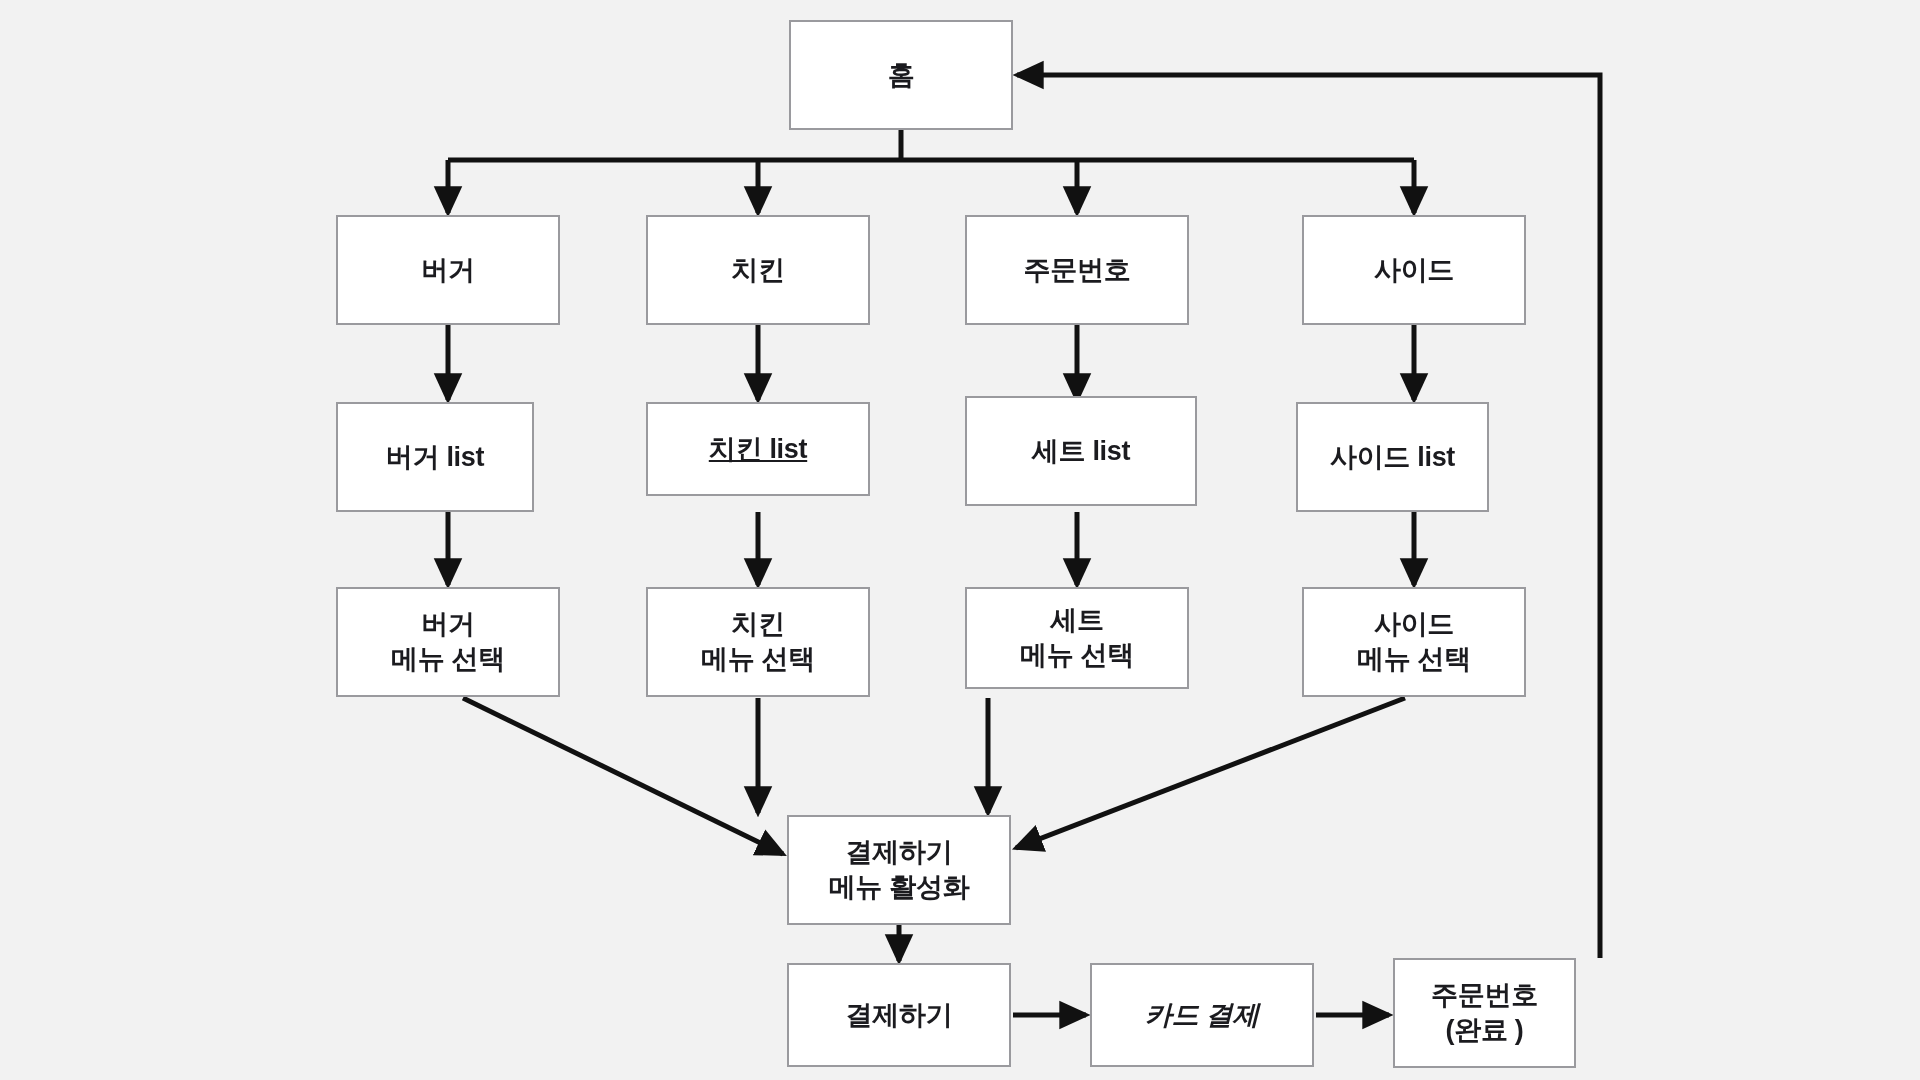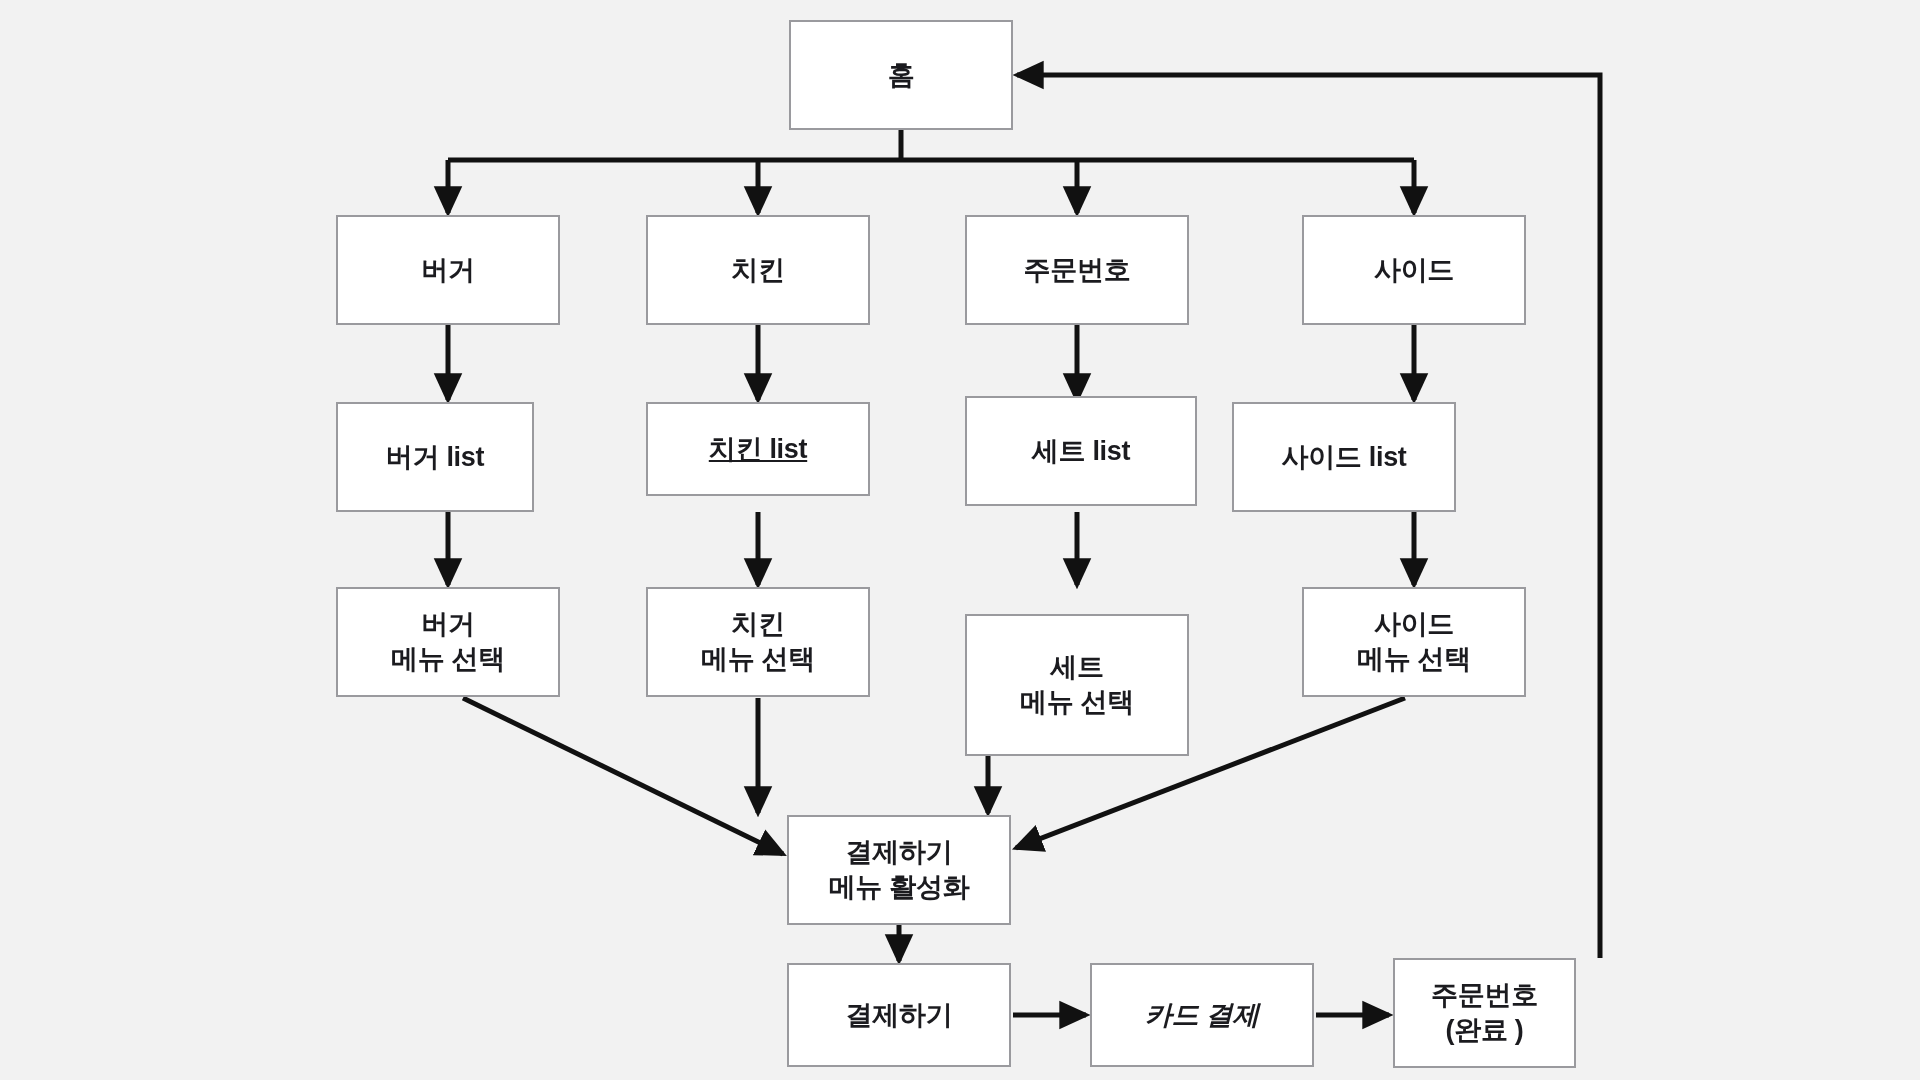--- a/index.html
+++ b/index.html
@@ -91,27 +91,27 @@
   <div class="node" style="left:789px;top:20px;width:224px;height:110px;">홈</div>
 
   <div class="node" style="left:336px;top:215px;width:224px;height:110px;">버거</div>
   <div class="node" style="left:646px;top:215px;width:224px;height:110px;">치킨</div>
   <div class="node" style="left:965px;top:215px;width:224px;height:110px;">주문번호</div>
   <div class="node" style="left:1302px;top:215px;width:224px;height:110px;">사이드</div>
 
   <div class="node" style="left:336px;top:402px;width:198px;height:110px;">버거 list</div>
   <div class="node" style="left:646px;top:402px;width:224px;height:94px;text-decoration:underline;">치킨 list</div>
   <div class="node" style="left:965px;top:396px;width:232px;height:110px;">세트 list</div>
-  <div class="node" style="left:1232px;top:402px;width:224px;height:110px;text-align:center;">사이드 list</div>
+  <div class="node" style="left:1296px;top:402px;width:193px;height:110px;text-align:center;">사이드 list</div>
 
   <div class="node" style="left:336px;top:587px;width:224px;height:110px;">버거
 메뉴 선택</div>
   <div class="node" style="left:646px;top:587px;width:224px;height:110px;">치킨
 메뉴 선택</div>
-  <div class="node" style="left:965px;top:614px;width:224px;height:142px;text-align:center;">세트
+  <div class="node" style="left:965px;top:587px;width:224px;height:102px;text-align:center;">세트
 메뉴 선택</div>
   <div class="node" style="left:1302px;top:587px;width:224px;height:110px;">사이드
 메뉴 선택</div>
 
   <div class="node" style="left:787px;top:815px;width:224px;height:110px;">결제하기
 메뉴 활성화</div>
 
   <div class="node" style="left:787px;top:963px;width:224px;height:104px;">결제하기</div>
   <div class="node" style="left:1090px;top:963px;width:224px;height:104px;font-style:italic;">카드 결제</div>
   <div class="node" style="left:1393px;top:958px;width:183px;height:110px;">주문번호

